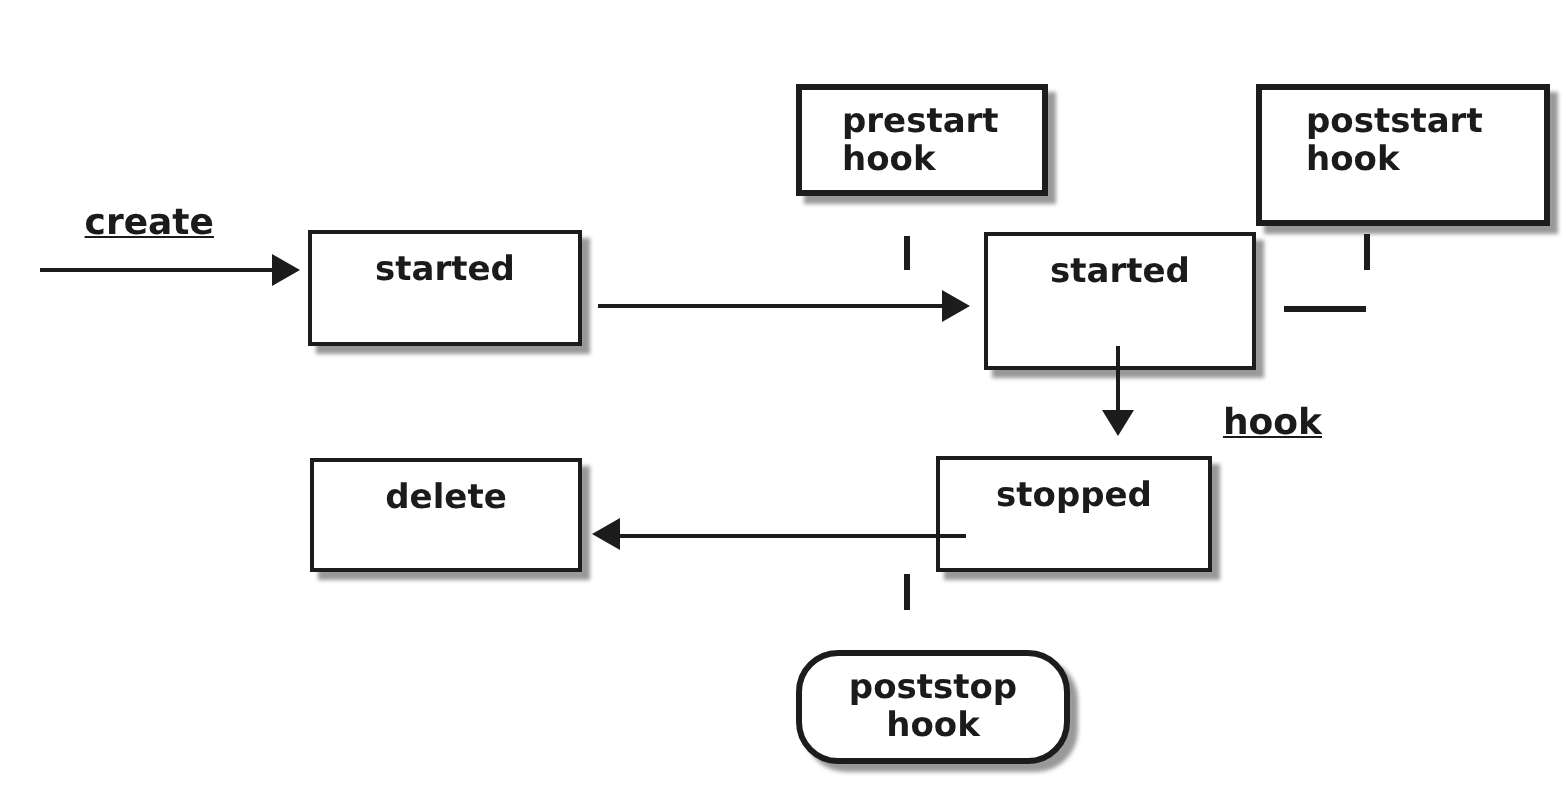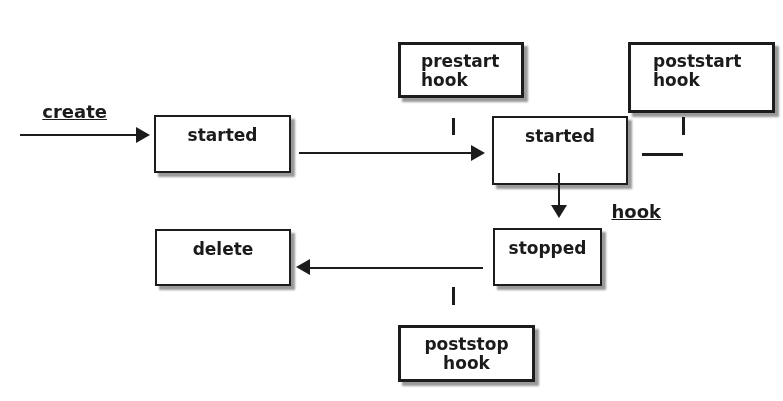--- a/index.html
+++ b/index.html
@@ -11,21 +11,21 @@
   .node{
     position:absolute;box-sizing:border-box;
     background:var(--box_fill);
     border:2px solid var(--box_border);
     box-shadow:4px 4px 2px var(--shadow);
     font-size:17px;
   }
   .state{text-align:center;padding-top:8px;}
   .hook{border-width:3px;line-height:19px;padding-top:7px;}
   .hook.align-left{padding-left:20px;}
-  .hook.align-center{text-align:center;}
+  .hook.align-center{text-align:center;border-radius:21px;}
   .hline{position:absolute;height:2px;background:var(--line);}
   .vline{position:absolute;width:2px;background:var(--line);}
   .tick{position:absolute;width:3px;background:var(--line);}
   .dash{position:absolute;height:3px;background:var(--line);}
   .head{position:absolute;width:0;height:0;}
   .head.right{border-top:8px solid transparent;border-bottom:8px solid transparent;border-left:14px solid var(--line);}
   .head.left{border-top:8px solid transparent;border-bottom:8px solid transparent;border-right:14px solid var(--line);}
   .head.down{border-left:8px solid transparent;border-right:8px solid transparent;border-top:13px solid var(--line);}
   .elabel{position:absolute;font-size:18px;text-align:right;width:80px;height:20px;text-decoration:underline;}
 </style>
@@ -50,21 +50,21 @@
   </div>
 
   <div class="node state" style="left:154px;top:115px;width:137px;height:58px;">
     <span>started</span>
   </div>
 
   <div class="node state" style="left:492px;top:116px;width:136px;height:69px;">
     <span>started</span>
   </div>
 
-  <div class="node state" style="left:493px;top:228px;width:109px;height:58px;">
+  <div class="node state" style="left:468px;top:228px;width:138px;height:58px;">
     <span>stopped</span>
   </div>
 
   <div class="node state" style="left:155px;top:229px;width:136px;height:57px;">
     <span>delete</span>
   </div>
 
   <div class="elabel" style="left:27px;top:101px;">create</div>
   <div class="hline" style="left:20px;top:134px;width:118px;"></div>
   <div class="head right" style="left:136px;top:127px;"></div>

